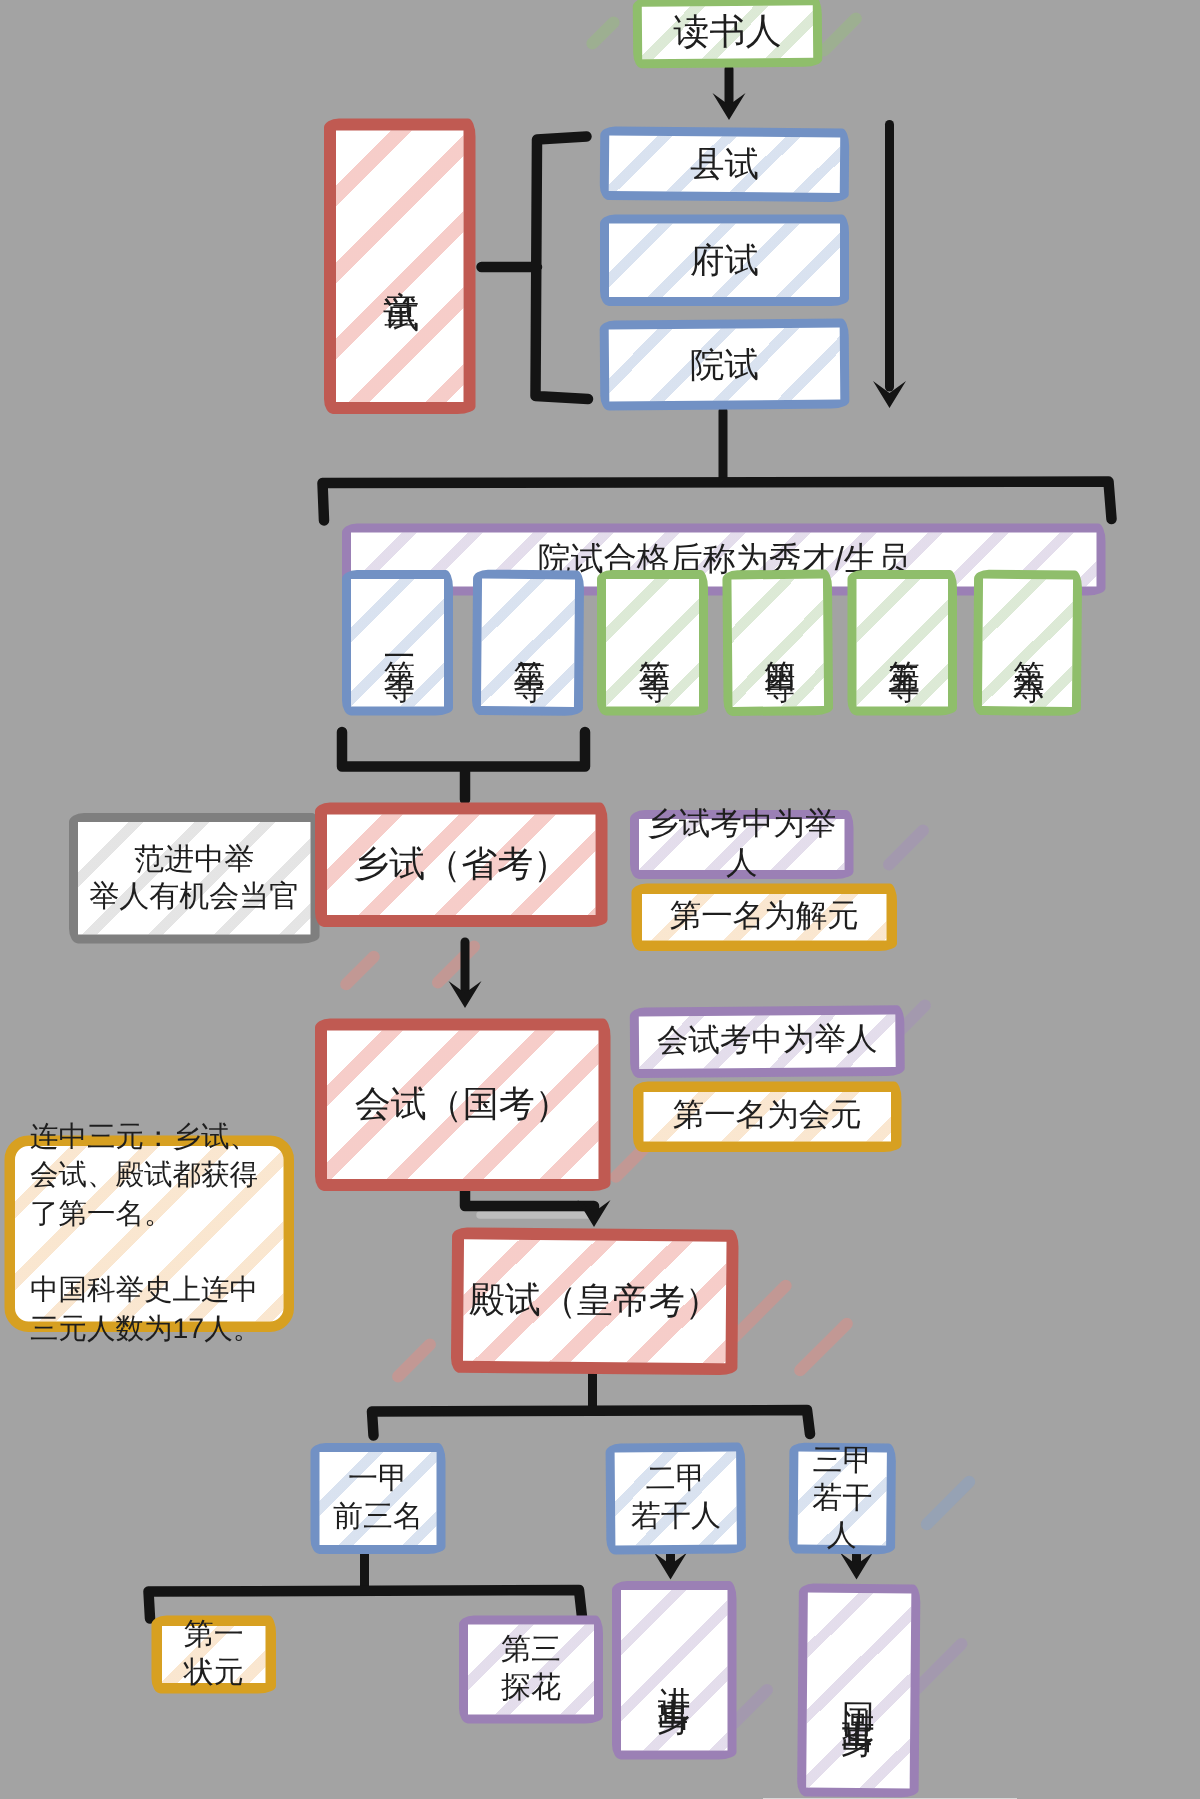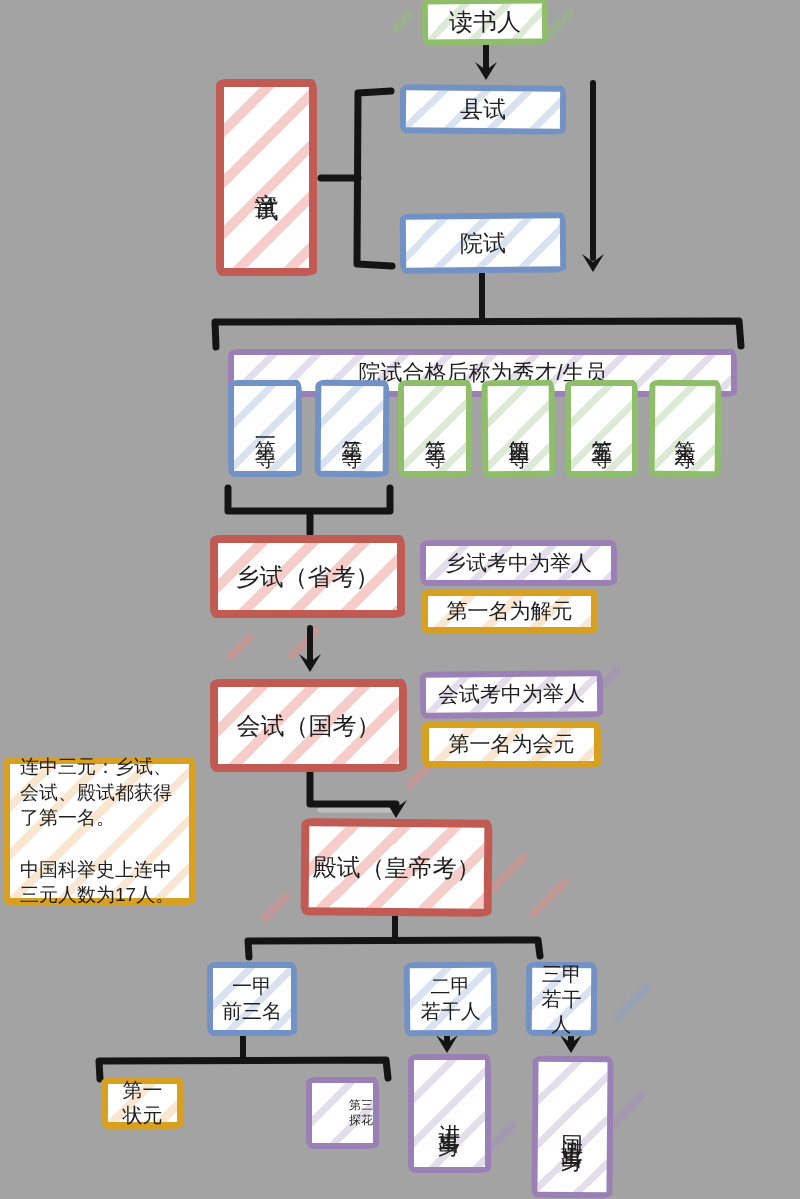--- a/index.html
+++ b/index.html
@@ -94,20 +94,23 @@
     <span>读书人</span>
   </div>
 
   <div class="box b-red" style="left:216px;top:79px;width:101px;height:197px;font-size:24px;">
     <span class="vert">童试</span>
   </div>
 
   <div class="box b-blue r2" style="left:400px;top:85px;width:166px;height:49px;font-size:23px;">
     <span>县试</span>
   </div>
+  <div class="box b-blue" style="left:400px;top:143px;width:166px;height:61px;font-size:23px;">
+    <span>府试</span>
+  </div>
   <div class="box b-blue r1" style="left:400px;top:213px;width:166px;height:60px;font-size:23px;">
     <span>院试</span>
   </div>
 
   <div class="box b-purple" style="left:228px;top:329px;width:509px;height:48px;font-size:22px;margin-top:20px;">
     <span>院试合格后称为秀才/生员</span>
   </div>
 
   <div class="box b-blue" style="left:228px;top:380px;width:74px;height:97px;font-size:21px;">
       <span class="vert">第一等</span>
@@ -121,42 +124,46 @@
   <div class="box b-green r1" style="left:482px;top:380px;width:73px;height:97px;font-size:21px;">
       <span class="vert">第四等</span>
     </div>
   <div class="box b-green" style="left:565px;top:380px;width:73px;height:97px;font-size:21px;">
       <span class="vert">第五等</span>
     </div>
   <div class="box b-green r2" style="left:649px;top:380px;width:72px;height:97px;font-size:21px;">
       <span class="vert">第六等</span>
     </div>
 
+  <div class="box b-gray" style="left:46px;top:542px;width:167px;height:87px;font-size:20px;">
+    <span class="pre">范进中举
+举人有机会当官</span>
+  </div>
 
   <div class="box b-red" style="left:210px;top:535px;width:195px;height:83px;font-size:24px;">
     <span>乡试（省考）</span>
   </div>
-  <div class="box b-purple" style="left:420px;top:540px;width:197px;height:46px;font-size:21px;">
+  <div class="box b-purple" style="left:420px;top:540px;width:149px;height:46px;font-size:21px;">
     <span>乡试考中为举人</span>
   </div>
   <div class="box b-gold" style="left:421px;top:589px;width:177px;height:45px;font-size:21px;">
     <span>第一名为解元</span>
   </div>
 
-  <div class="box b-red" style="left:210px;top:679px;width:197px;height:93px;font-size:24px;">
+  <div class="box b-red" style="left:210px;top:679px;width:197px;height:115px;font-size:24px;">
     <span>会试（国考）</span>
   </div>
   <div class="box b-purple r1" style="left:420px;top:671px;width:183px;height:47px;font-size:21px;">
     <span>会试考中为举人</span>
   </div>
   <div class="box b-gold" style="left:422px;top:721px;width:179px;height:47px;font-size:21px;">
     <span>第一名为会元</span>
   </div>
 
-  <div class="box b-gold left" style="left:3px;top:757px;width:193px;height:148px;font-size:19px;padding:8px 10px;line-height:1.35;">
+  <div class="box b-gold left" style="left:3px;top:757px;width:193px;height:131px;font-size:19px;padding:8px 10px;line-height:1.35;border-radius:16px;">
     <span class="pre">连中三元：乡试、
 会试、殿试都获得
 了第一名。
 
 中国科举史上连中
 三元人数为17人。</span>
   </div>
 
   <div class="box b-red r2" style="left:301px;top:819px;width:191px;height:97px;font-size:24px;">
     <span>殿试（皇帝考）</span>
@@ -172,21 +179,21 @@
   </div>
   <div class="box b-blue r2" style="left:526px;top:962px;width:71px;height:74px;font-size:20px;">
     <span class="pre">三甲
 若干人</span>
   </div>
 
   <div class="box b-gold" style="left:101px;top:1077px;width:83px;height:52px;font-size:20px;">
     <span class="pre">第一
 状元</span>
   </div>
-  <div class="box b-purple" style="left:306px;top:1077px;width:73px;height:72px;font-size:12px;justify-content:flex-end;">
+  <div class="box b-purple" style="left:306px;top:1077px;width:96px;height:72px;font-size:20px;">
     <span class="pre">第三
 探花</span>
   </div>
 
   <div class="box b-purple" style="left:408px;top:1054px;width:83px;height:119px;font-size:22px;">
     <span class="vert">进士出身</span>
   </div>
   <div class="box b-purple r2" style="left:532px;top:1056px;width:81px;height:142px;font-size:22px;">
     <span class="vert">同进士出身</span>
   </div>

